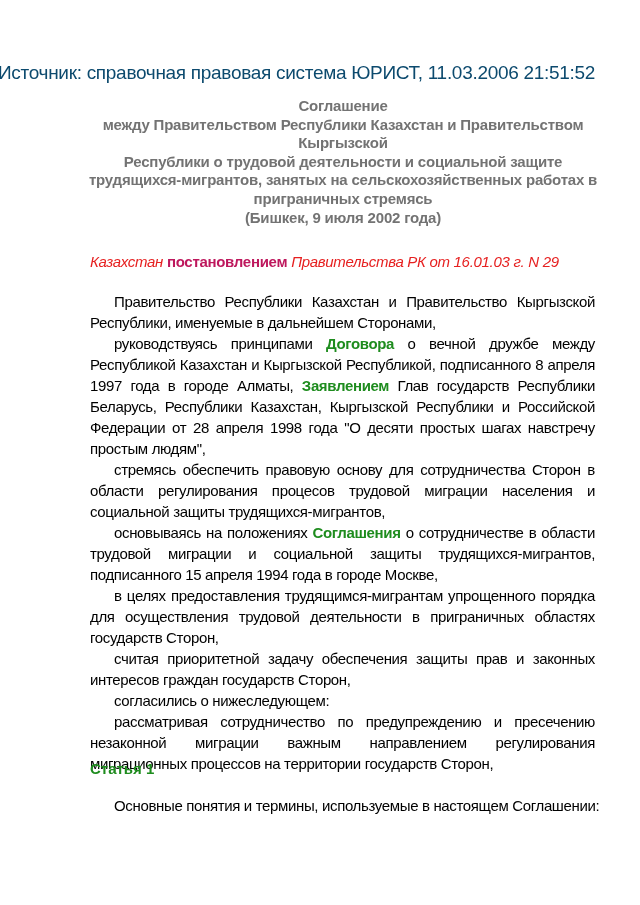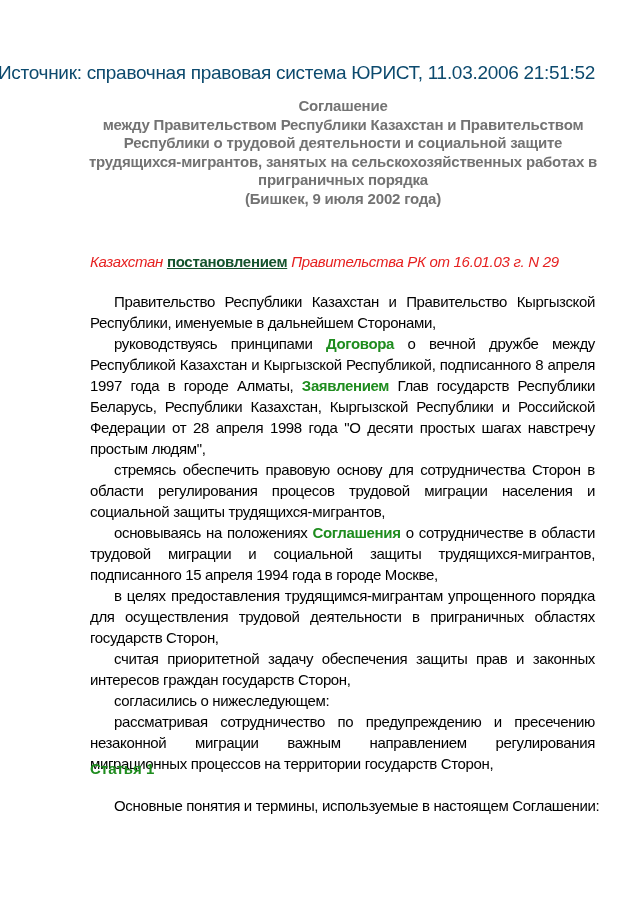--- a/index.html
+++ b/index.html
@@ -49,23 +49,22 @@
     left: 0;
     font-size: 15px;
     white-space: nowrap;
     letter-spacing: -0.3px;
   }
   .approved .red {
     color: #e62020;
     font-style: italic;
   }
   .approved .link {
-    color: #14532d;
+    color: #be185d;
     font-weight: bold;
-    text-decoration: underline;
     cursor: pointer;
   }
   .body-text {
     position: absolute;
     top: 291px;
     left: 0;
     width: 505px;
     font-size: 15px;
     line-height: 21px;
     text-align: justify;
@@ -104,23 +103,24 @@
 </head>
 <body>
 
 <div class="page">
 
   <div class="source">Источник: справочная правовая система ЮРИСТ, 11.03.2006 21:51:52</div>
 
   <div class="title-block">
     <div>Соглашение</div>
     <div>между Правительством Республики Казахстан и Правительством</div>
+    <div>Кыргызской</div>
     <div>Республики о трудовой деятельности и социальной защите</div>
     <div>трудящихся-мигрантов, занятых на сельскохозяйственных работах в</div>
-    <div>приграничных порядка</div>
+    <div>приграничных стремясь</div>
     <div>(Бишкек, 9 июля 2002 года)</div>
   </div>
 
   <div class="approved">
     <span class="red">Казахстан</span>
     <span class="link">постановлением</span>
     <span class="red">Правительства РК от 16.01.03 г. N 29</span>
   </div>
 
   <div class="body-text">

